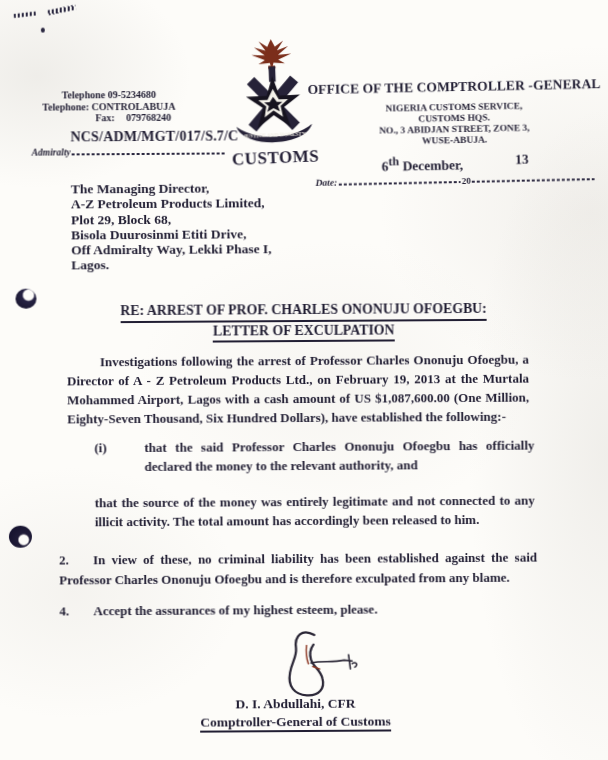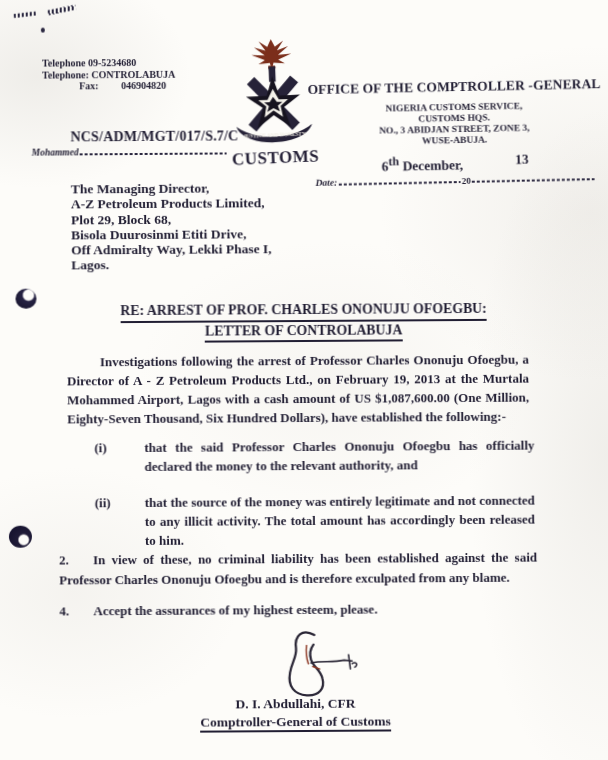--- a/index.html
+++ b/index.html
@@ -18,21 +18,21 @@
   }
   .tilt { position:absolute; inset:0; transform:rotate(-0.35deg); filter:blur(0.3px); }
 
   
   .scribble { position:absolute; background:repeating-linear-gradient(90deg,#2a2740 0 2px,transparent 2px 4px); }
   .s1 { left:16px; top:11px; width:22px; height:4px; transform:rotate(-7deg); }
   .s2 { left:50px; top:6px; width:28px; height:5px; transform:rotate(-11deg); }
   .s3 { left:43px; top:26px; width:4px; height:5px; border-radius:50%; background:#2a2740; }
 
   
-  .contact { position:absolute; left:44px; top:56px; font-size:10px; font-weight:bold; line-height:11.5px; white-space:nowrap; }
+  .contact { position:absolute; left:44px; top:88px; font-size:10px; font-weight:bold; line-height:11.5px; white-space:nowrap;text-align:center; }
   .fax-label { display:inline-block; width:42px;margin-left:37px; }
   .ref-block { position:absolute; left:33px; top:128px; width:196px; }
   .ref-no { font-size:14px; font-weight:bold; padding-left:39px; letter-spacing:0.2px; white-space:nowrap; }
   .rule-line { display:flex; align-items:flex-end; font-size:9.5px; font-style:italic; font-weight:bold; margin-top:2px; }
   .dashes { flex:1; height:2px; margin:0 1px 2px 1px; background:repeating-linear-gradient(90deg,#2b2840 0 3px,transparent 3px 5px); }
 
   .crest { position:absolute; left:226px; top:38px; width:98px; text-align:center; transform:rotate(-2deg); }
   .crest-caption { font-size:17px; font-weight:bold; letter-spacing:0.5px; color:#262238; margin-top:-2px; }
 
   .office { position:absolute; left:310px; top:80px; width:292px; text-align:center; transform:rotate(-0.8deg); }
@@ -81,27 +81,27 @@
 <div class="page">
   <div class="tilt">
 
     <div class="scribble s1"></div>
     <div class="scribble s2"></div>
     <div class="s3" style="position:absolute;"></div>
 
     <div class="contact">
       <div>Telephone 09-5234680</div>
       <div>Telephone: CONTROLABUJA</div>
-      <div><span class="fax-label">Fax:</span><span>046904820</span></div>
+      <div><span class="fax-label">Fax:</span><span>079768240</span></div>
     </div>
 
     <div class="ref-block">
       <div class="ref-no">NCS/ADM/MGT/017/S.7/C</div>
       <div class="rule-line">
-        <span>Mohammed</span>
+        <span>Admiralty</span>
         <span class="dashes"></span>
       </div>
     </div>
 
     <div class="crest">
       <svg width="96" height="108" viewBox="0 0 100 114">
 
         <path d="M50 1 L46 9 L37 3 L44 13 L32 9 L43 18 L29 17 L43 23 L36 27 L48 26 L50 33 L52 26 L64 27 L57 23 L71 17 L57 18 L68 9 L56 13 L63 3 L54 9 Z" fill="#7b2e1b"></path>
         <path d="M46.5 29 C44 36 56 36 53.5 29 Z" fill="#7b2e1b"></path>
 
@@ -149,32 +149,31 @@
       <div>Bisola Duurosinmi Etiti Drive,</div>
       <div>Off Admiralty Way, Lekki Phase I,</div>
       <div>Lagos.</div>
     </div>
 
     <div class="blot blot1"></div>
     <div class="blot blot2"></div>
 
     <div class="subject">
       <div><span class="u">RE: ARREST OF PROF. CHARLES ONONUJU OFOEGBU:</span></div>
-      <div><span class="u">LETTER OF CONTROLABUJA</span></div>
+      <div><span class="u">LETTER OF EXCULPATION</span></div>
     </div>
 
     <p class="p1">Investigations following the arrest of Professor Charles Ononuju Ofoegbu, a Director of A - Z Petroleum Products Ltd., on February 19, 2013 at the Murtala Mohammed Airport, Lagos with a cash amount of US $1,087,600.00 (One Million, Eighty-Seven Thousand, Six Hundred Dollars), have established the following:-</p>
 
     <div class="list">
       <div class="list-item">
         <span class="marker">(i)</span>
         <span class="item-text">that the said Professor Charles Ononuju Ofoegbu has officially declared the money to the relevant authority, and</span>
       </div>
       <div class="list-item">
-        <span class="marker">(ii)</span>
         <span class="item-text">that the source of the money was entirely legitimate and not connected to any illicit activity. The total amount has accordingly been released to him.</span>
       </div>
     </div>
 
     <div class="num-para np2">
       <span class="pnum">2.</span><span>In view of these, no criminal liability has been established against the said Professor Charles Ononuju Ofoegbu and is therefore exculpated from any blame.</span>
     </div>
 
     <div class="num-para np4">
       <span class="pnum">4.</span><span>Accept the assurances of my highest esteem, please.</span>

